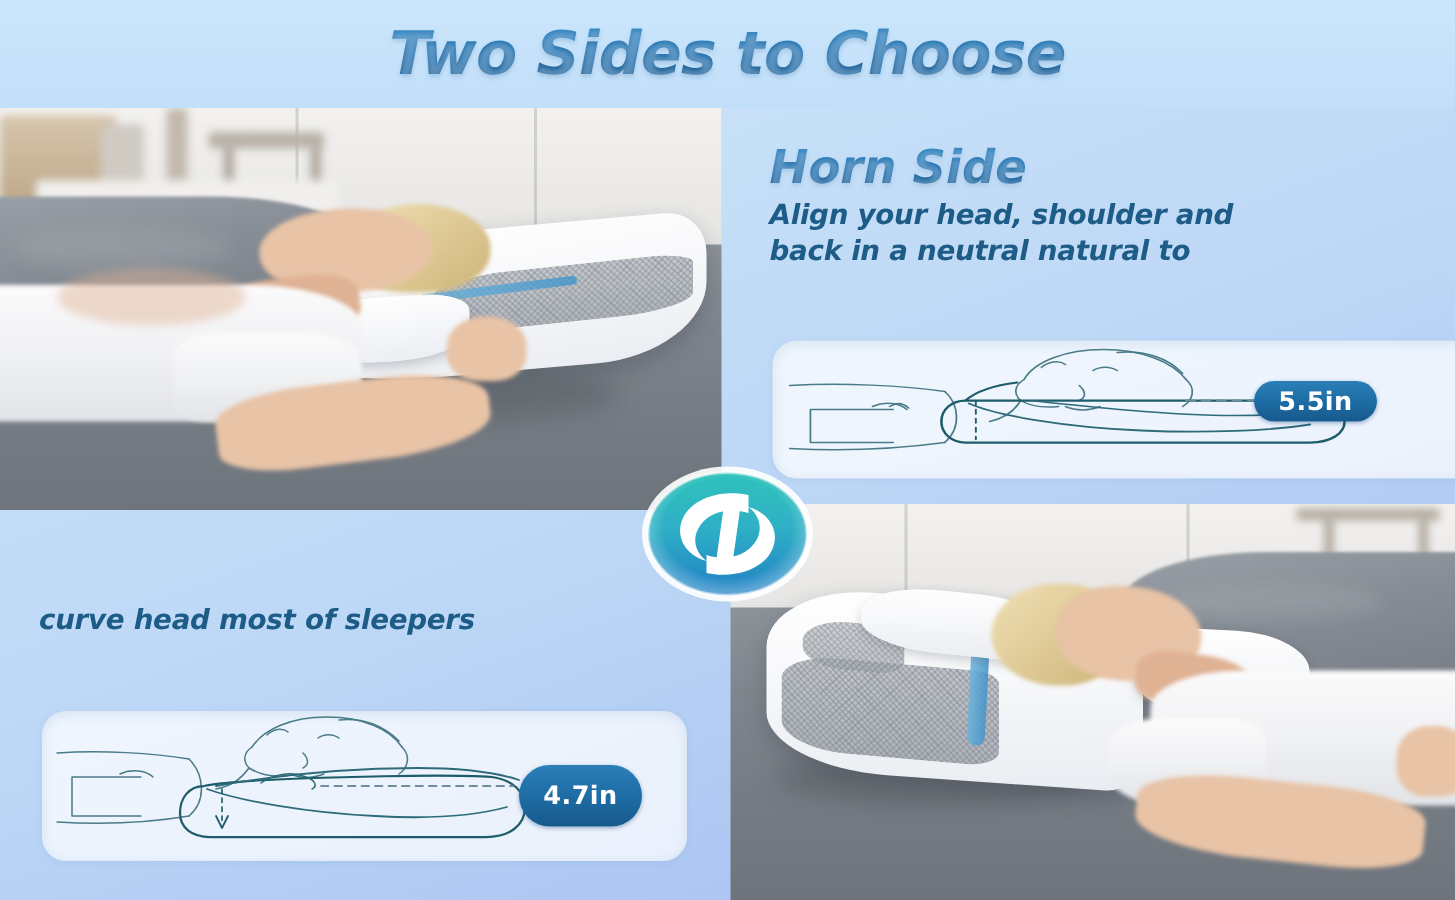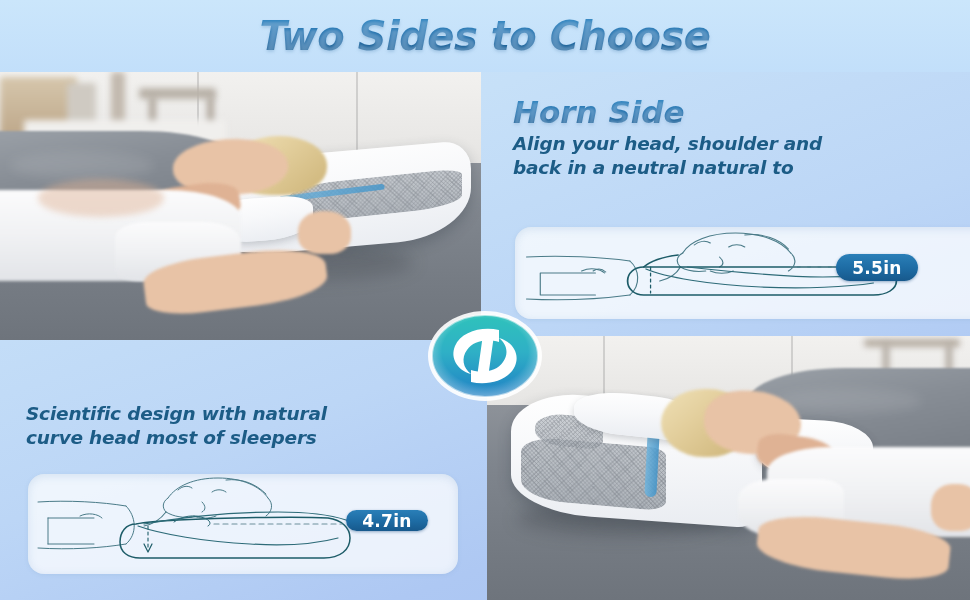--- a/index.html
+++ b/index.html
@@ -150,21 +150,21 @@
     background:linear-gradient(180deg,#2a7fb8 0%,#1d6ba3 55%,#17598c 100%);
     border-radius:999px;
     color:#ffffff;
     font-family:"DejaVu Sans", sans-serif;
     font-weight:bold; font-size:17px;
     letter-spacing:.3px;
     box-shadow:0 1px 3px rgba(30,80,130,.45);
     white-space:nowrap;
   }
   #badge-horn { left:321px; top:27px; width:82px; height:27px; }
-  #badge-roll { left:318px; top:36px; width:82px; height:21px; }
+  #badge-roll { left:318px; top:36px; width:82px; height:41px; }
 
   
   #center-logo {
     position:absolute; left:425px; top:308px; width:120px; height:96px;
     z-index:20;
   }
 </style>
 </head>
 <body>
 
@@ -271,21 +271,20 @@
           <line x1="240" y1="40" x2="318" y2="40" stroke="#6d8f9c" stroke-width="1.2" stroke-dasharray="5 4"></line>
         </g>
       </svg>
       <div class="badge" id="badge-horn">5.5in</div>
     </div>
   </div>
 
   <div class="text-panel" id="panel-roll">
 
     <div class="side-desc" style="position:absolute; left:26px; top:66px; width:420px;">
-      <div>Scientific design with natural</div>
       <div>curve head most of  sleepers</div>
     </div>
 
     <div class="diagram-card" id="card-roll">
       <svg class="diagram-svg" viewBox="0 0 430 100" preserveAspectRatio="none">
         <g fill="none" stroke="#1d5c68" stroke-width="1.1" stroke-linecap="round" stroke-linejoin="round">
 
           <g stroke="#4a7b88" stroke-width="1">
             <path d="M10,28 C40,26 74,28 98,32"></path>
             <path d="M10,74 C42,76 74,74 98,70"></path>

